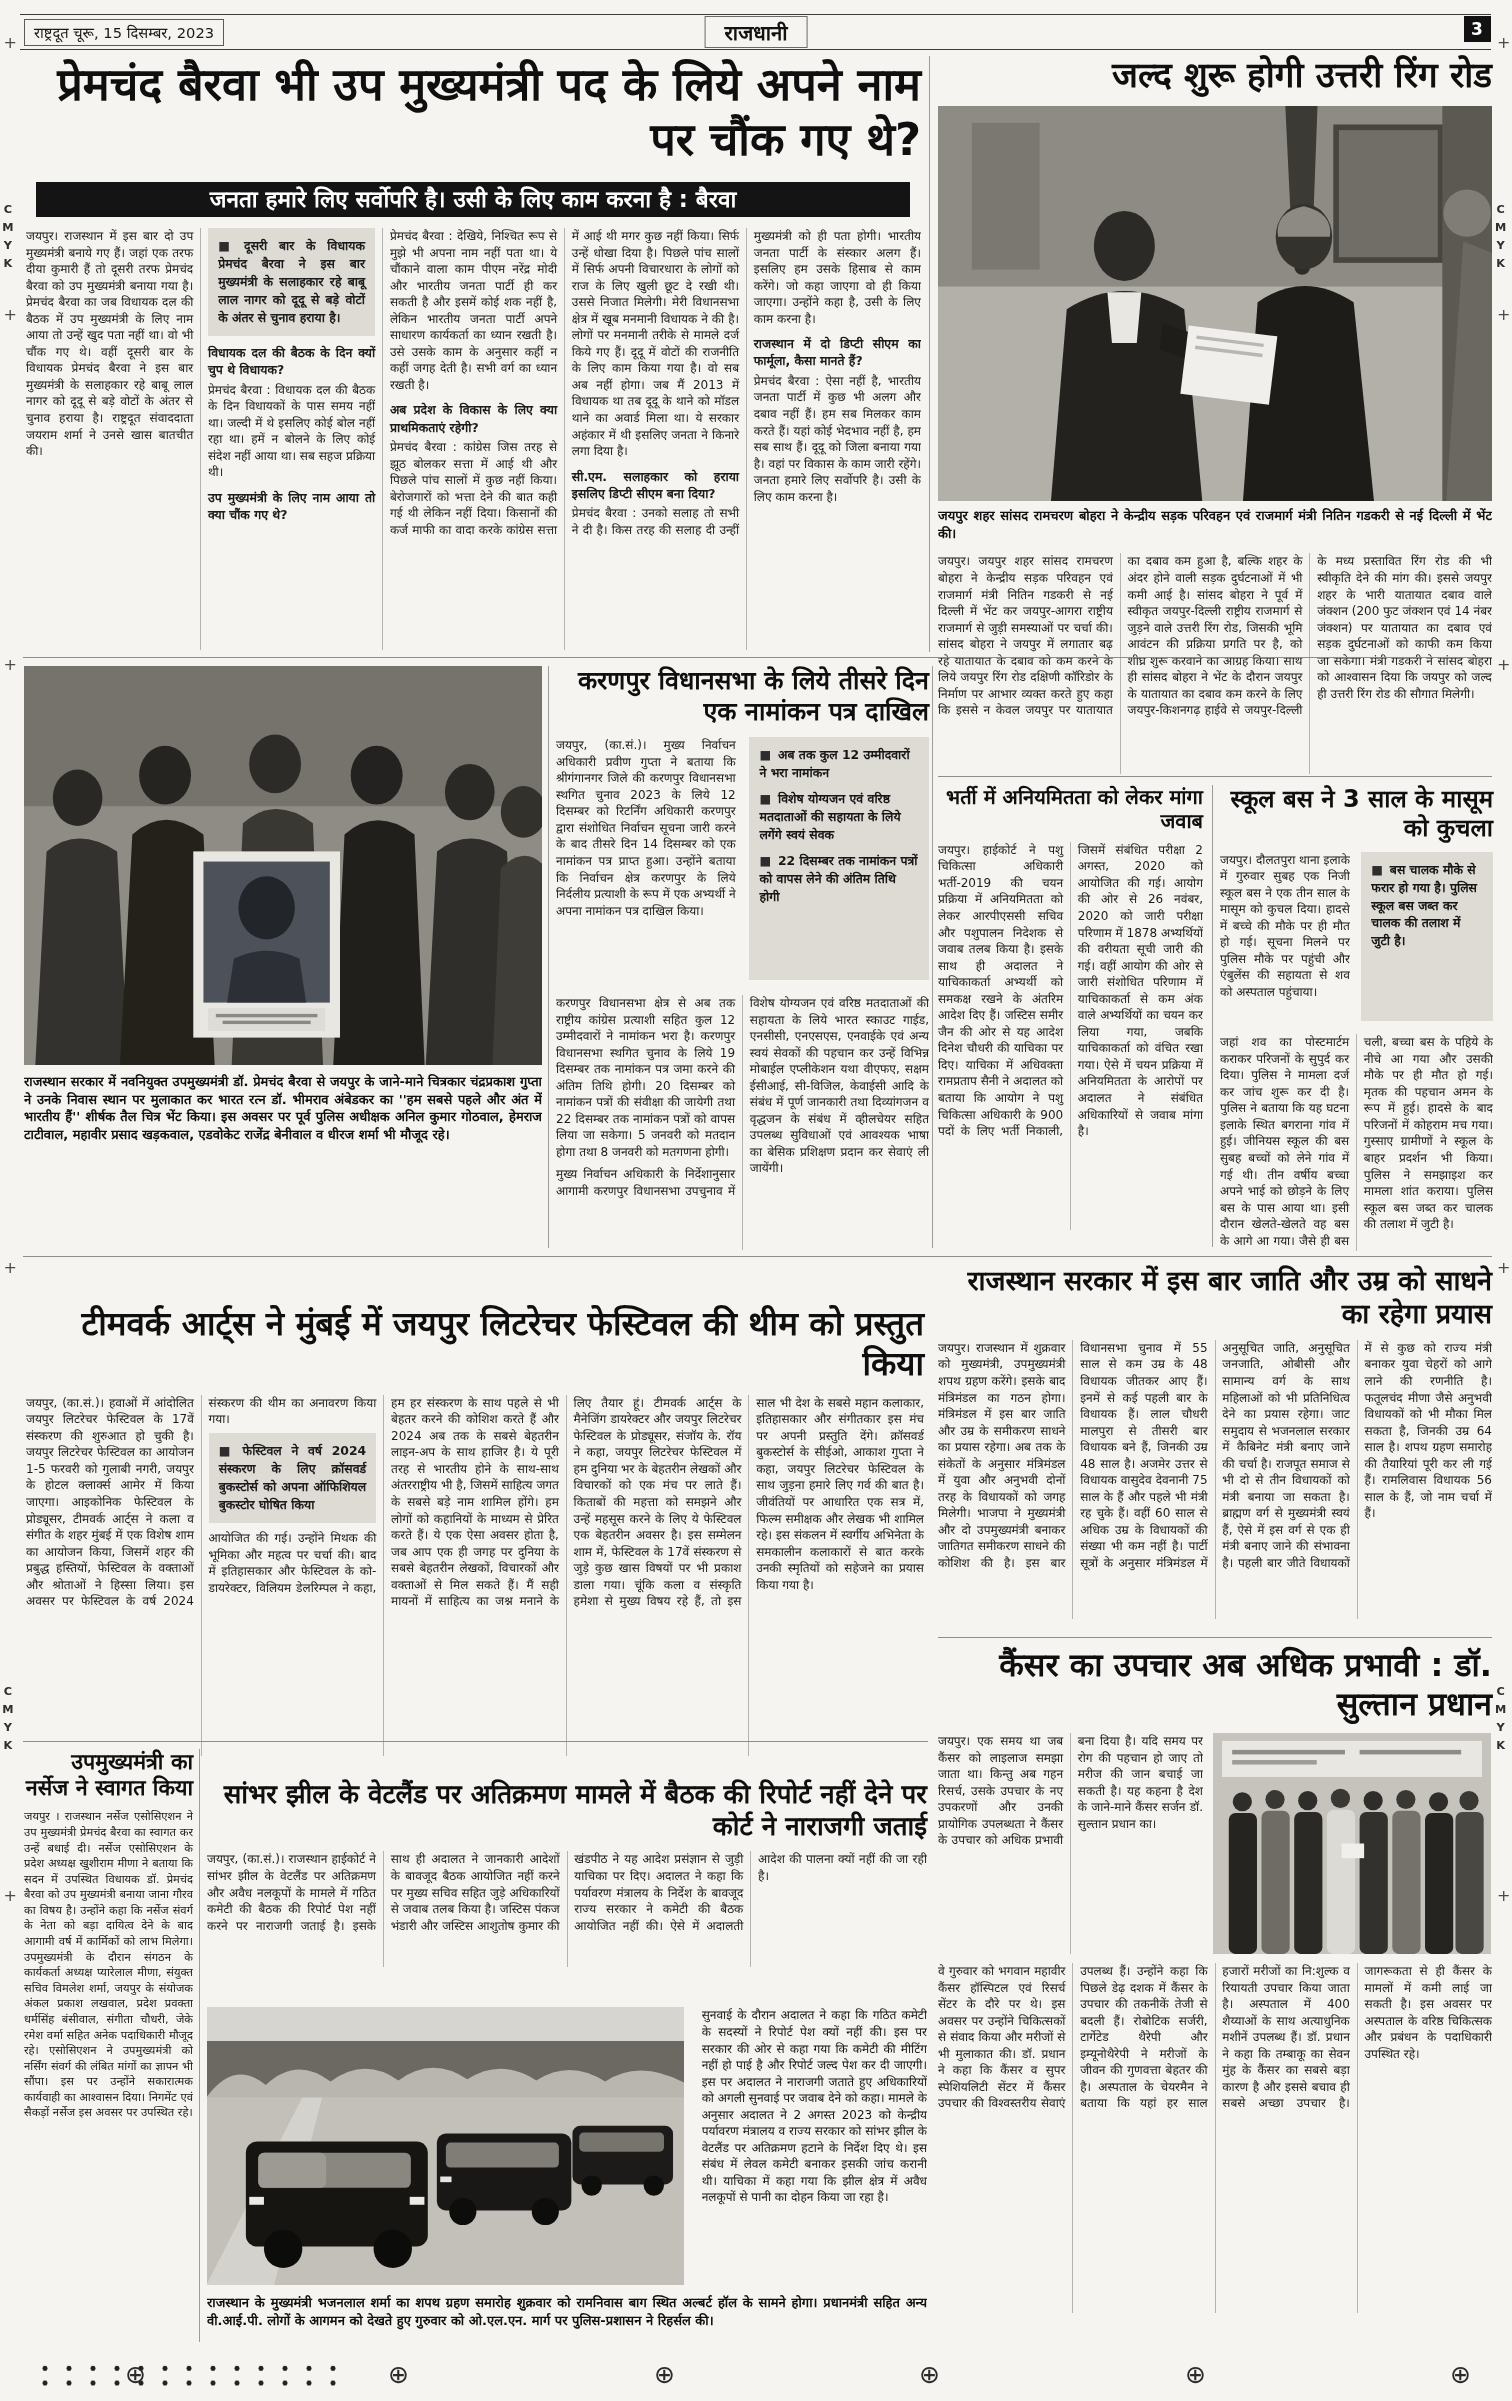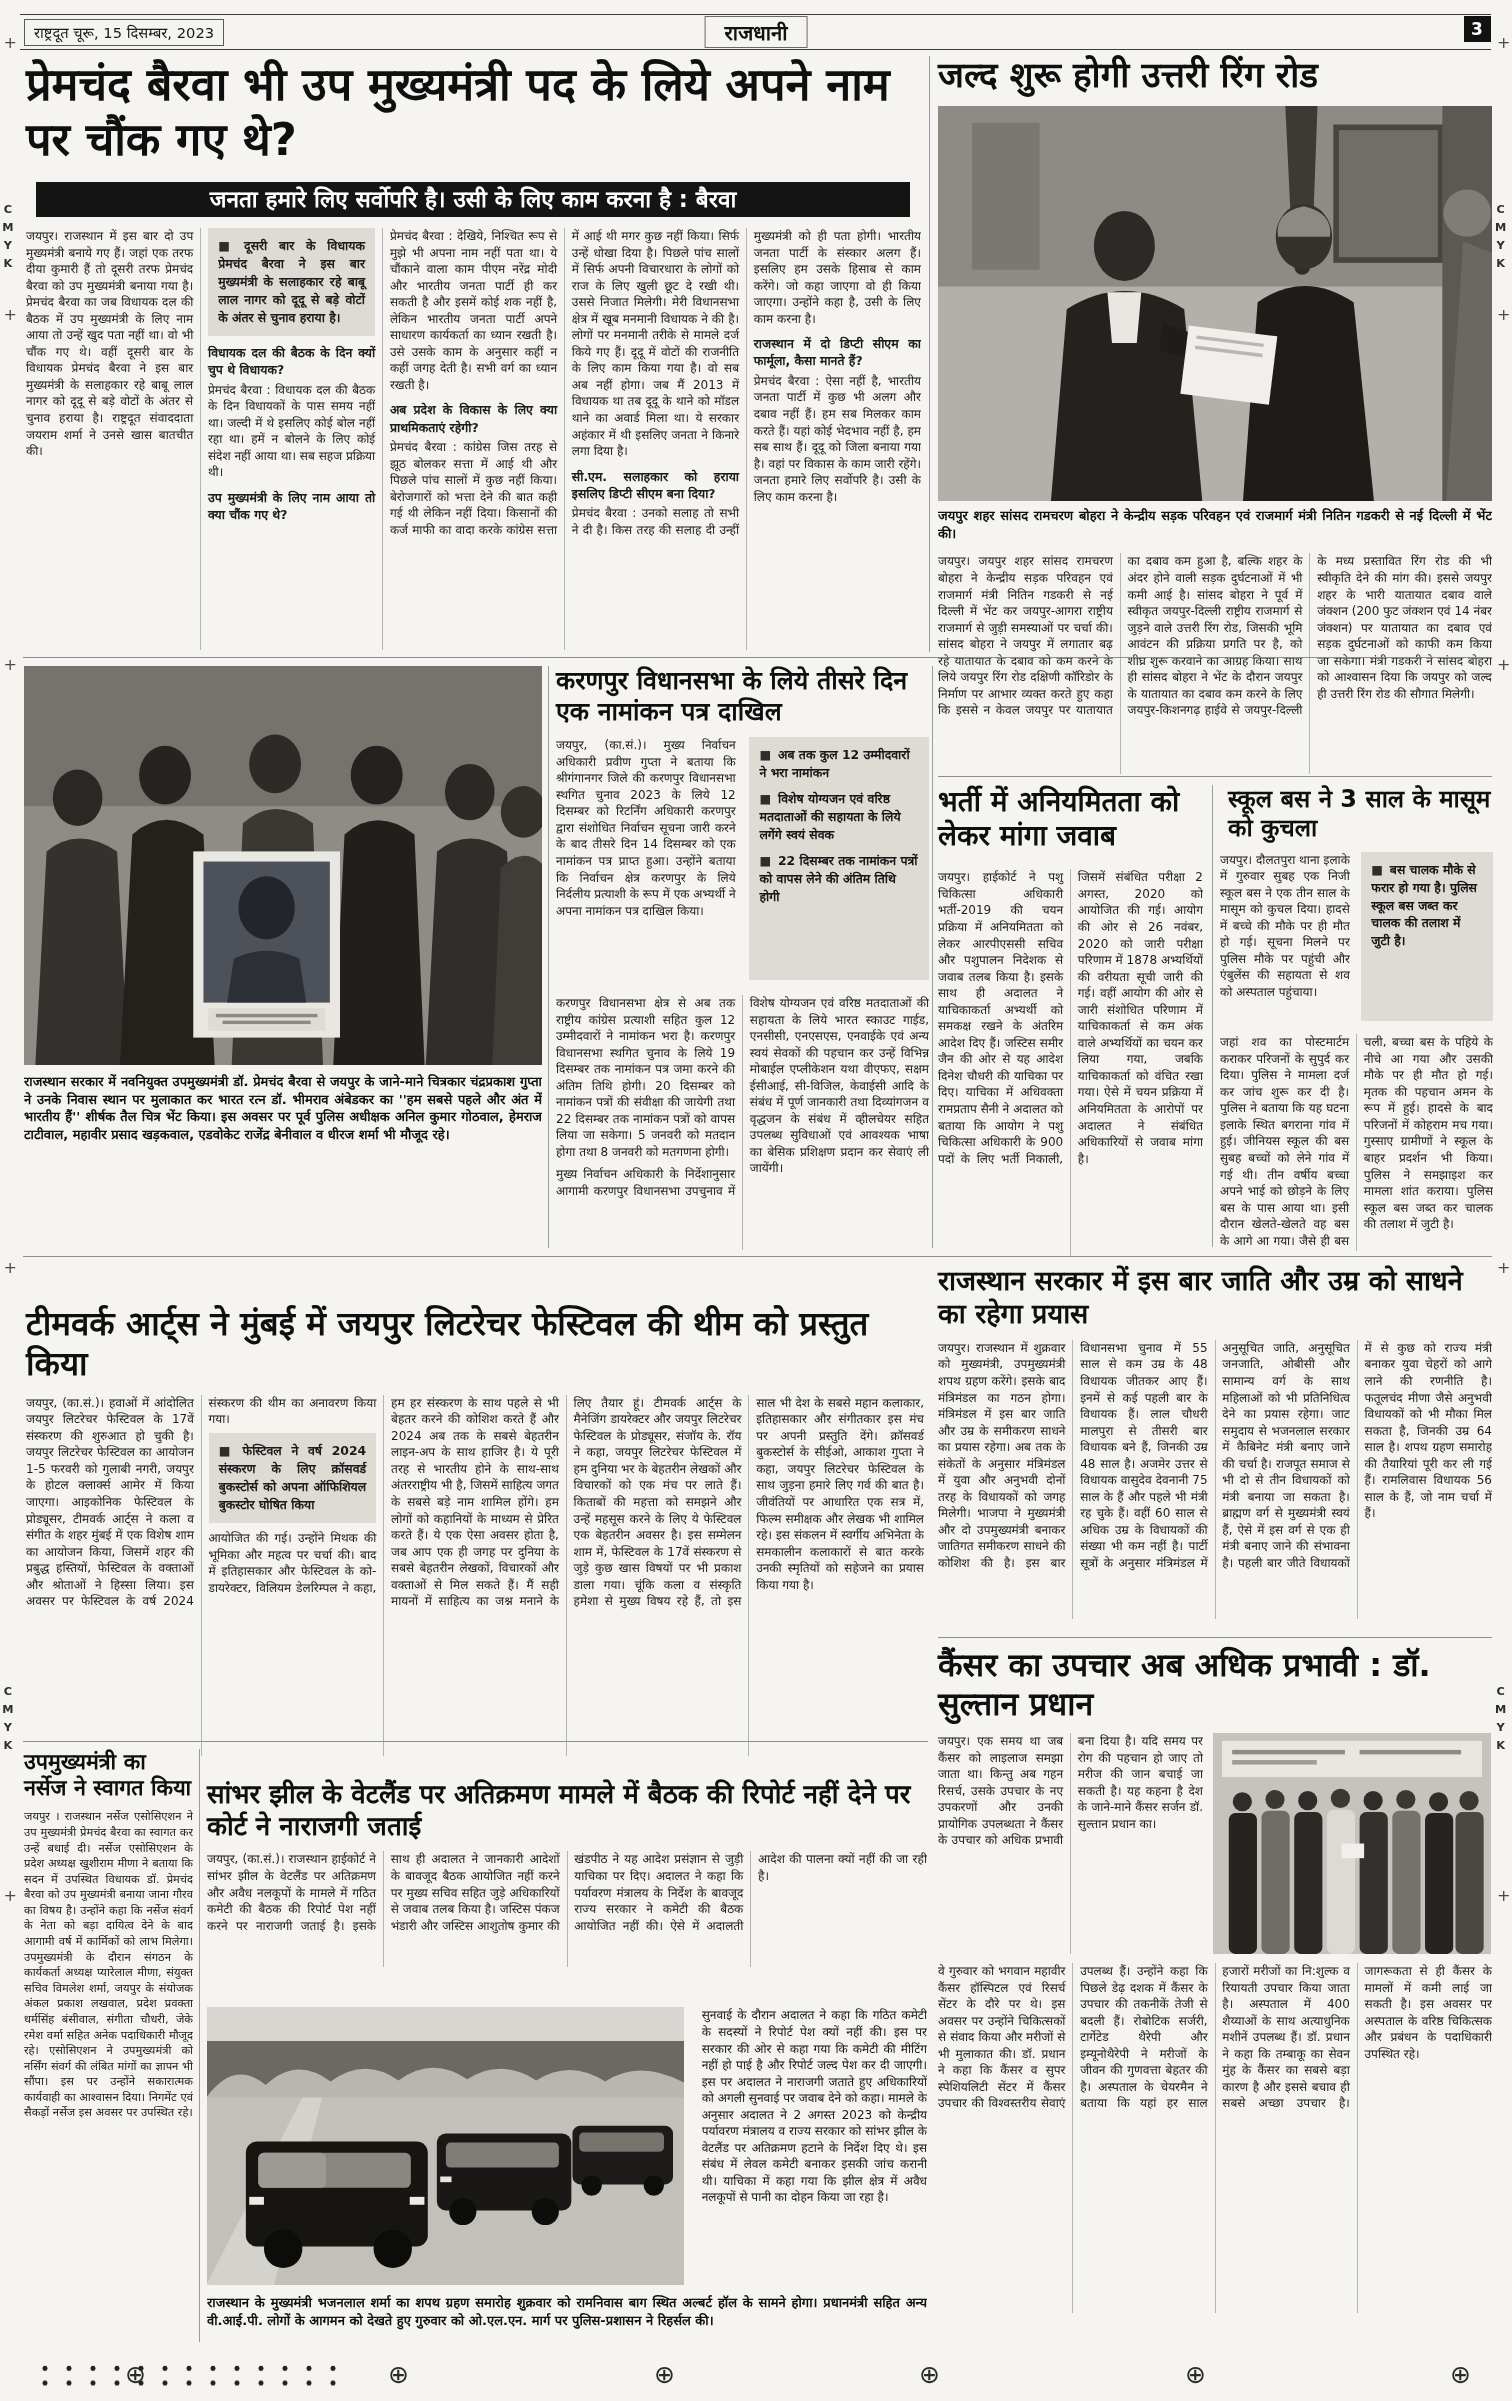--- a/index.html
+++ b/index.html
@@ -2,21 +2,21 @@
 <html style="font-size:9px"><head>
 <meta charset="utf-8">
 <style>
   *{box-sizing:border-box;margin:0;padding:0;}
   body{margin:0;background:#cfcdc9;font-family:"DejaVu Sans",sans-serif;}
   .page{position:relative;width:1512px;height:2401px;background:#f6f4f0;color:#161616;overflow:hidden;margin:0 auto;}
   .abs{position:absolute;}
   .rule-h{position:absolute;height:1.1px;background:#3a3a3a;}
   .rule-h.thin{height:0.6px;background:#8d8d8d;}
   .rule-v{position:absolute;width:0.6px;background:#9c9c9c;}
-  .headline{font-weight:bold;text-align:left;line-height:1.22;color:#0f0f0f;}
+  .headline{font-weight:bold;text-align:right;line-height:1.22;color:#0f0f0f;}
   .body-text{font-size:12px;line-height:1.38;text-align:justify;color:#1c1c1c;}
   .body-text p{margin:0 0 5.6px;}
   .clip{overflow:hidden;}
   .cols-2{column-count:2;column-gap:14.7px;column-rule:0.6px solid #b3b3b3;}
   .cols-3{column-count:3;column-gap:14.7px;column-rule:0.6px solid #b3b3b3;}
   .cols-4{column-count:4;column-gap:14.7px;column-rule:0.6px solid #b3b3b3;}
   .cols-5{column-count:5;column-gap:14.7px;column-rule:0.6px solid #b3b3b3;}
   .caption{font-weight:bold;font-size:13px;line-height:1.35;text-align:justify;color:#101010;}
   .qhead{font-weight:bold;font-size:12.4px;margin:8px 0 3.4px;break-inside:avoid;}
   .gray-box{background:#dedbd4;padding:9px 10.2px;font-weight:bold;font-size:12.4px;line-height:1.45;break-inside:avoid;margin:0 0 6.8px;}
@@ -170,21 +170,21 @@
       <p>करणपुर विधानसभा क्षेत्र से अब तक राष्ट्रीय कांग्रेस प्रत्याशी सहित कुल 12 उम्मीदवारों ने नामांकन भरा है। करणपुर विधानसभा स्थगित चुनाव के लिये 19 दिसम्बर तक नामांकन पत्र जमा करने की अंतिम तिथि होगी। 20 दिसम्बर को नामांकन पत्रों की संवीक्षा की जायेगी तथा 22 दिसम्बर तक नामांकन पत्रों को वापस लिया जा सकेगा। 5 जनवरी को मतदान होगा तथा 8 जनवरी को मतगणना होगी।</p>
       <p>मुख्य निर्वाचन अधिकारी के निर्देशानुसार आगामी करणपुर विधानसभा उपचुनाव में विशेष योग्यजन एवं वरिष्ठ मतदाताओं की सहायता के लिये भारत स्काउट गाईड, एनसीसी, एनएसएस, एनवाईके एवं अन्य स्वयं सेवकों की पहचान कर उन्हें विभिन्न मोबाईल एप्लीकेशन यथा वीएफए, सक्षम ईसीआई, सी-विजिल, केवाईसी आदि के संबंध में पूर्ण जानकारी तथा दिव्यांगजन व वृद्धजन के संबंध में व्हीलचेयर सहित उपलब्ध सुविधाओं एवं आवश्यक भाषा का बेसिक प्रशिक्षण प्रदान कर सेवाएं ली जायेंगी।</p>
     </div>
   </div>
 
   <div class="rule-v" style="left:932px;top:666px;height:582px;"></div>
 
   <div class="rule-h thin" style="left:938px;top:776px;width:554px;"></div>
 
   <div class="abs" style="left:938px;top:785px;width:265px;">
-    <div class="headline" style="font-size:28px;margin-bottom:16px;">भर्ती में अनियमितता को लेकर मांगा जवाब</div>
+    <div class="headline" style="font-size:20px;margin-bottom:8px;">भर्ती में अनियमितता को लेकर मांगा जवाब</div>
     <div class="body-text cols-2 clip" style="height:388px;">जयपुर। हाईकोर्ट ने पशु चिकित्सा अधिकारी भर्ती-2019 की चयन प्रक्रिया में अनियमितता को लेकर आरपीएससी सचिव और पशुपालन निदेशक से जवाब तलब किया है। इसके साथ ही अदालत ने याचिकाकर्ता अभ्यर्थी को समकक्ष रखने के अंतरिम आदेश दिए हैं। जस्टिस समीर जैन की ओर से यह आदेश दिनेश चौधरी की याचिका पर दिए। याचिका में अधिवक्ता रामप्रताप सैनी ने अदालत को बताया कि आयोग ने पशु चिकित्सा अधिकारी के 900 पदों के लिए भर्ती निकाली, जिसमें संबंधित परीक्षा 2 अगस्त, 2020 को आयोजित की गई। आयोग की ओर से 26 नवंबर, 2020 को जारी परीक्षा परिणाम में 1878 अभ्यर्थियों की वरीयता सूची जारी की गई। वहीं आयोग की ओर से जारी संशोधित परिणाम में याचिकाकर्ता से कम अंक वाले अभ्यर्थियों का चयन कर लिया गया, जबकि याचिकाकर्ता को वंचित रखा गया। ऐसे में चयन प्रक्रिया में अनियमितता के आरोपों पर अदालत ने संबंधित अधिकारियों से जवाब मांगा है।</div>
   </div>
 
   <div class="rule-v" style="left:1212px;top:785px;height:462px;"></div>
 
   <div class="abs" style="left:1220px;top:785px;width:273px;">
     <div class="headline" style="font-size:24px;margin-bottom:8px;margin-left:8px;">स्कूल बस ने 3 साल के मासूम को कुचला</div>
     <div style="display:flex;gap:11.3px;margin-bottom:6.8px;">
       <p class="body-text clip" style="width:130px;height:169px;">जयपुर। दौलतपुरा थाना इलाके में गुरुवार सुबह एक निजी स्कूल बस ने एक तीन साल के मासूम को कुचल दिया। हादसे में बच्चे की मौके पर ही मौत हो गई। सूचना मिलने पर पुलिस मौके पर पहुंची और एंबुलेंस की सहायता से शव को अस्पताल पहुंचाया।</p>
       <div class="gray-box clip" style="width:132px;height:169px;">

